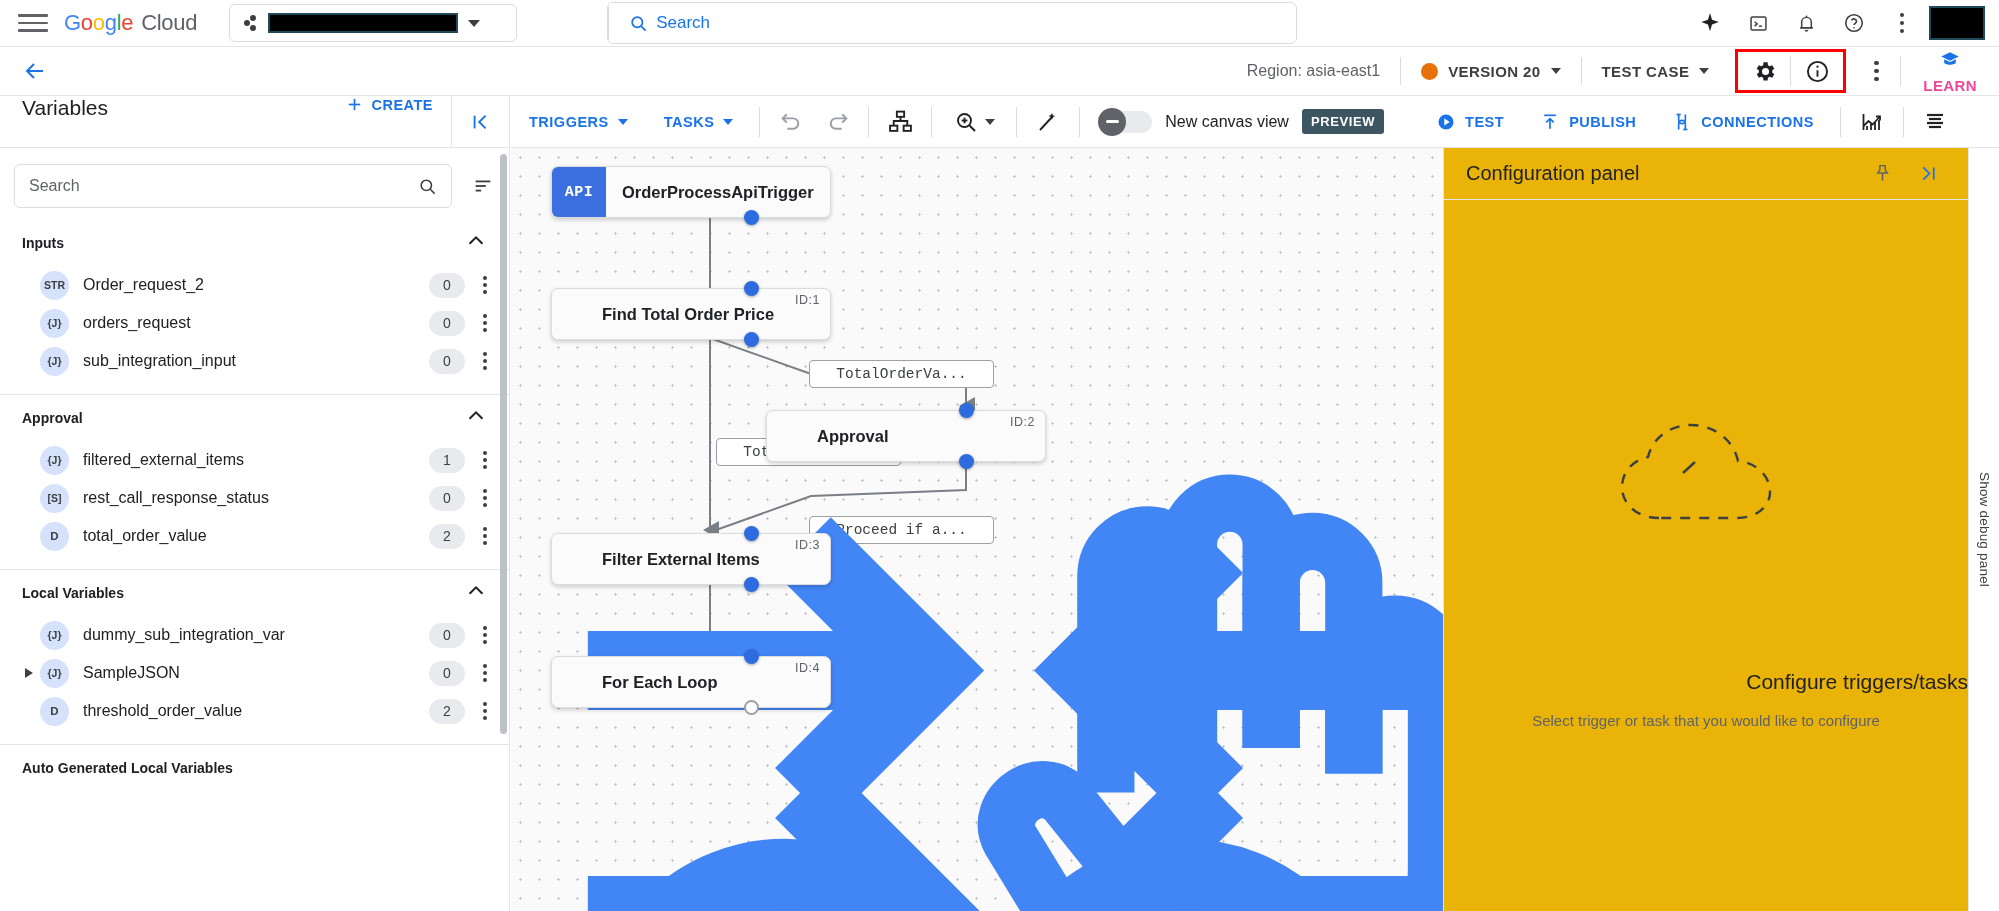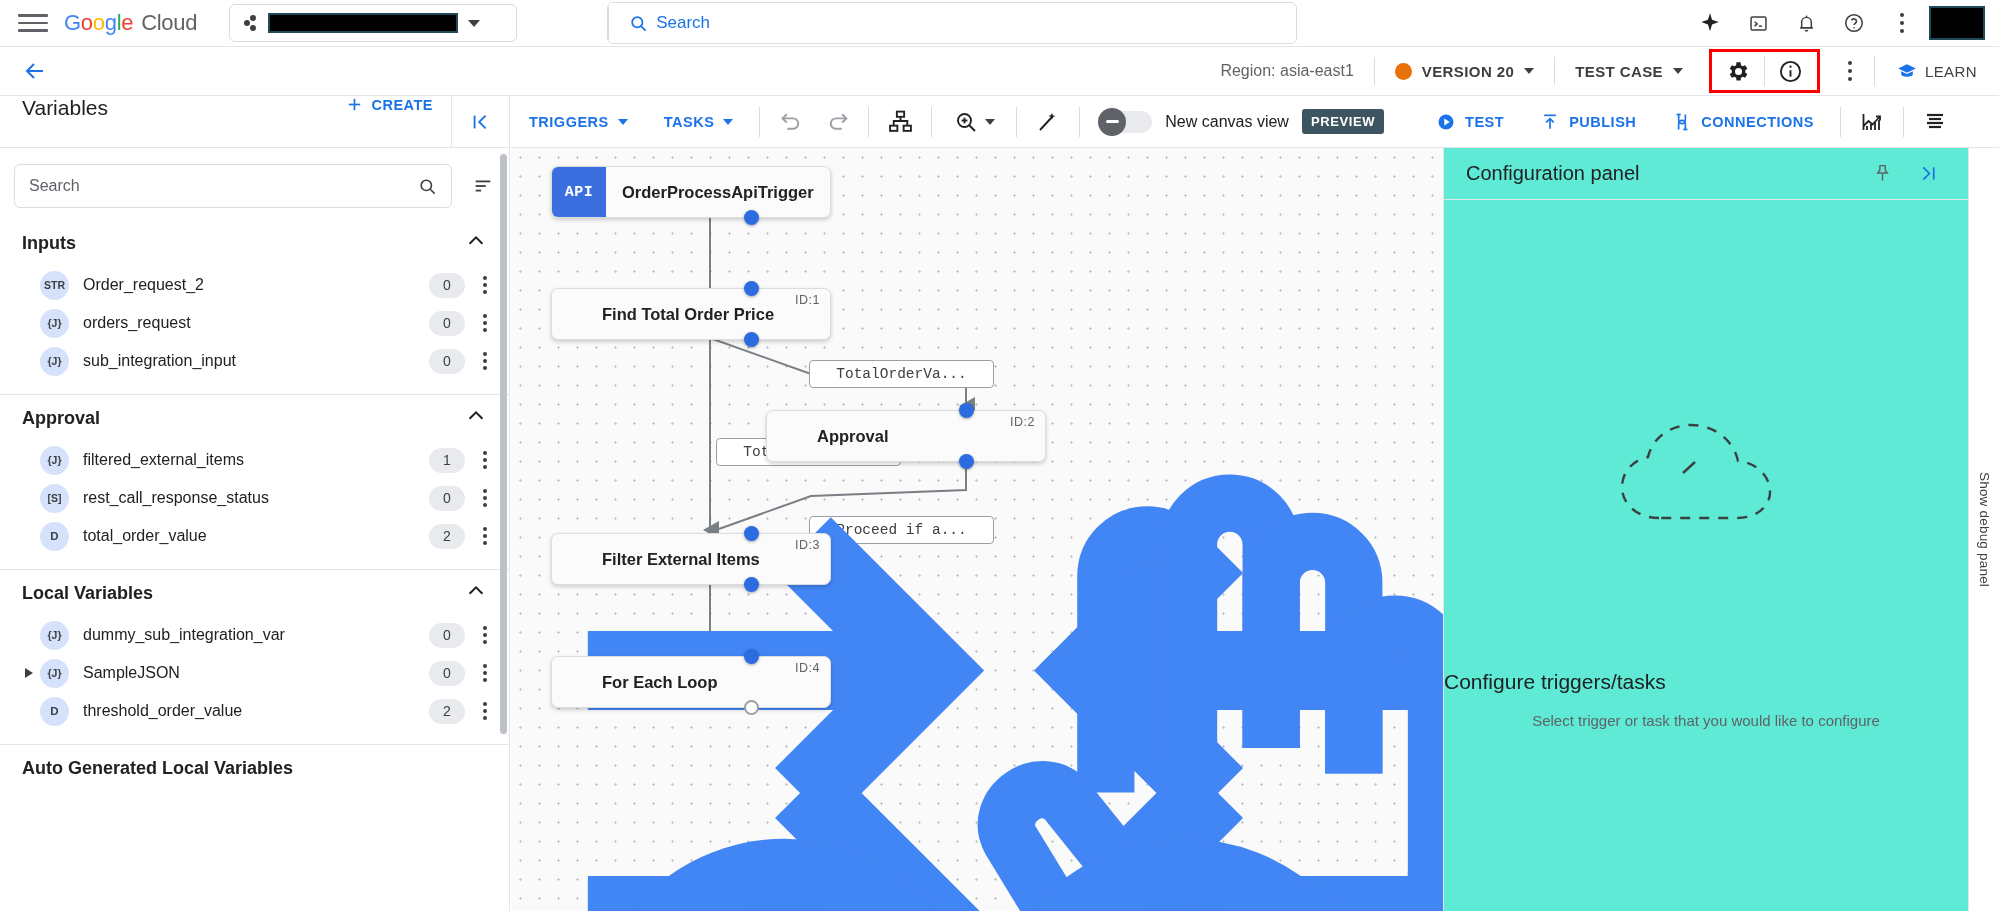--- a/index.html
+++ b/index.html
@@ -85,22 +85,22 @@
   .caret-sm { width:0;height:0;border-left:5px solid transparent;border-right:5px solid transparent;border-top:6px solid #3c4043;}
   .testcase-chip { display:flex; align-items:center; gap:10px; padding: 0 20px; cursor:pointer;
     font-size: 15px; font-weight: bold; color:#3c4043; letter-spacing:.4px;}
   .redbox {
     display: flex; align-items: center; height: 44px;
     border: 3px solid #ff0000; margin: 0 6px;
   }
   .redbox .iconbtn { width: 52px; }
   .iconbtn { width: 48px; height: 40px; display:flex; align-items:center; justify-content:center; cursor:pointer; color:#202124;}
   .vsep { width:1px; height: 30px; background:#dadce0; }
-  .learn-btn { display:flex; align-items:center; gap:8px; color:#404040; font-size:15px; font-weight:normal;
-    letter-spacing:.4px; padding: 0 22px; cursor:pointer;}
+  .learn-btn { display:flex; align-items:center; gap:8px; color:#ec4899; font-size:15px; font-weight:bold;
+    letter-spacing:.4px; padding: 0 22px; cursor:pointer;flex-direction:column;}
 
   
   .leftpanel {
     position: absolute; top: 96px; left: 0; width: 510px; height: 815px;
     border-right: 1px solid #e3e5e8; background:#fff; overflow: hidden;
   }
   .lp-header { height: 52px; display:flex; align-items:flex-start; border-bottom: 1px solid #e3e5e8;}
   .lp-title { font-size: 21px; color: #202124; margin-left: 22px; }
   .lp-create { margin-left:auto; display:flex; align-items:center; gap:8px; color:#1a73e8;
     font-size: 14.5px; font-weight:bold; letter-spacing:.5px; cursor:pointer; }
@@ -110,21 +110,21 @@
   .lp-search {
     flex:1; max-width: 438px; height: 44px; border:1px solid #dadce0; border-radius:6px;
     display:flex; align-items:center; padding: 0 14px; background:#fff;
   }
   .lp-search input { flex:1; border:0; outline:none; font-size:16px; color:#3c4043; font-family:inherit; background:transparent;}
   .lp-search input::placeholder{ color:#5f6368; }
   .sorticon { width:34px; display:flex; align-items:center; justify-content:center; cursor:pointer;}
 
   .vsection { padding: 0; }
   .vsec-head { display:flex; align-items:center; height: 46px; padding: 0 22px; }
-  .vsec-title { font-size: 18px; font-weight: bold; color:#202124;}
+  .vsec-title { font-size: 14px; font-weight: bold; color:#202124;}
   .vsec-chev { margin-left:auto; color:#202124; cursor:pointer; }
   .vrow { display:flex; align-items:center; height: 38px; padding-left: 18px; padding-right: 16px; }
   .vexpand { width: 22px; display:flex; align-items:center; justify-content:center; color:#5f6368; cursor:pointer;}
   .vbadge {
     width: 29px; height: 29px; border-radius: 50%; background: #d6e2fb;
     display:flex; align-items:center; justify-content:center;
     font-size: 11.5px; font-weight: bold; color: #3c4043; flex:none;
   }
   .vbadge.sm { font-size: 10.5px; }
   .vname { font-size: 16px; color: #202124; margin-left: 14px; white-space: nowrap; }
@@ -190,28 +190,28 @@
   .edgelabel {
     position:absolute; height: 28px; background:#fff; border:1px solid #9aa0a6; border-radius:4px;
     display:flex; align-items:center; justify-content:center; padding: 0 14px;
     font-size: 14.5px; color:#3c4043; font-family:"Liberation Mono", monospace; white-space:nowrap;
   }
   .canvas svg { position:absolute; left:0; top:0; width:932px; height:763px; pointer-events:none;}
 
   
   .configpanel {
     position:absolute; top:148px; left:1443px; width:525px; height:763px;
-    background:#5eead4; border-left:1px solid #e3e5e8;
+    background:#eab308; border-left:1px solid #e3e5e8;
   }
   .cp-head { height: 52px; display:flex; align-items:center; border-bottom:1px solid #e3e5e8;}
   .cp-title { font-size: 20px; color:#202124; margin-left: 22px;}
   .cp-actions { margin-left:auto; display:flex; align-items:center; gap: 10px; margin-right: 22px;}
   .cp-body { position:relative; height: 710px; }
   .cloud-art { position:absolute; left: 50%; top: 215px; transform: translateX(-50%); }
-  .cp-empty-title { position:absolute; top: 470px; width:100%; text-align:left;
+  .cp-empty-title { position:absolute; top: 470px; width:100%; text-align:right;
     font-size: 21px; color:#202124; }
   .cp-empty-sub { position:absolute; top: 512px; width:100%; text-align:center;
     font-size: 15px; color:#5f6368; }
 
   
   .rightrail {
     position:absolute; top:148px; right:0; width: 31px; height: 763px;
     background:#fff; border-left:1px solid #e3e5e8;
     display:flex; align-items:center; justify-content:center; cursor:pointer;
   }

